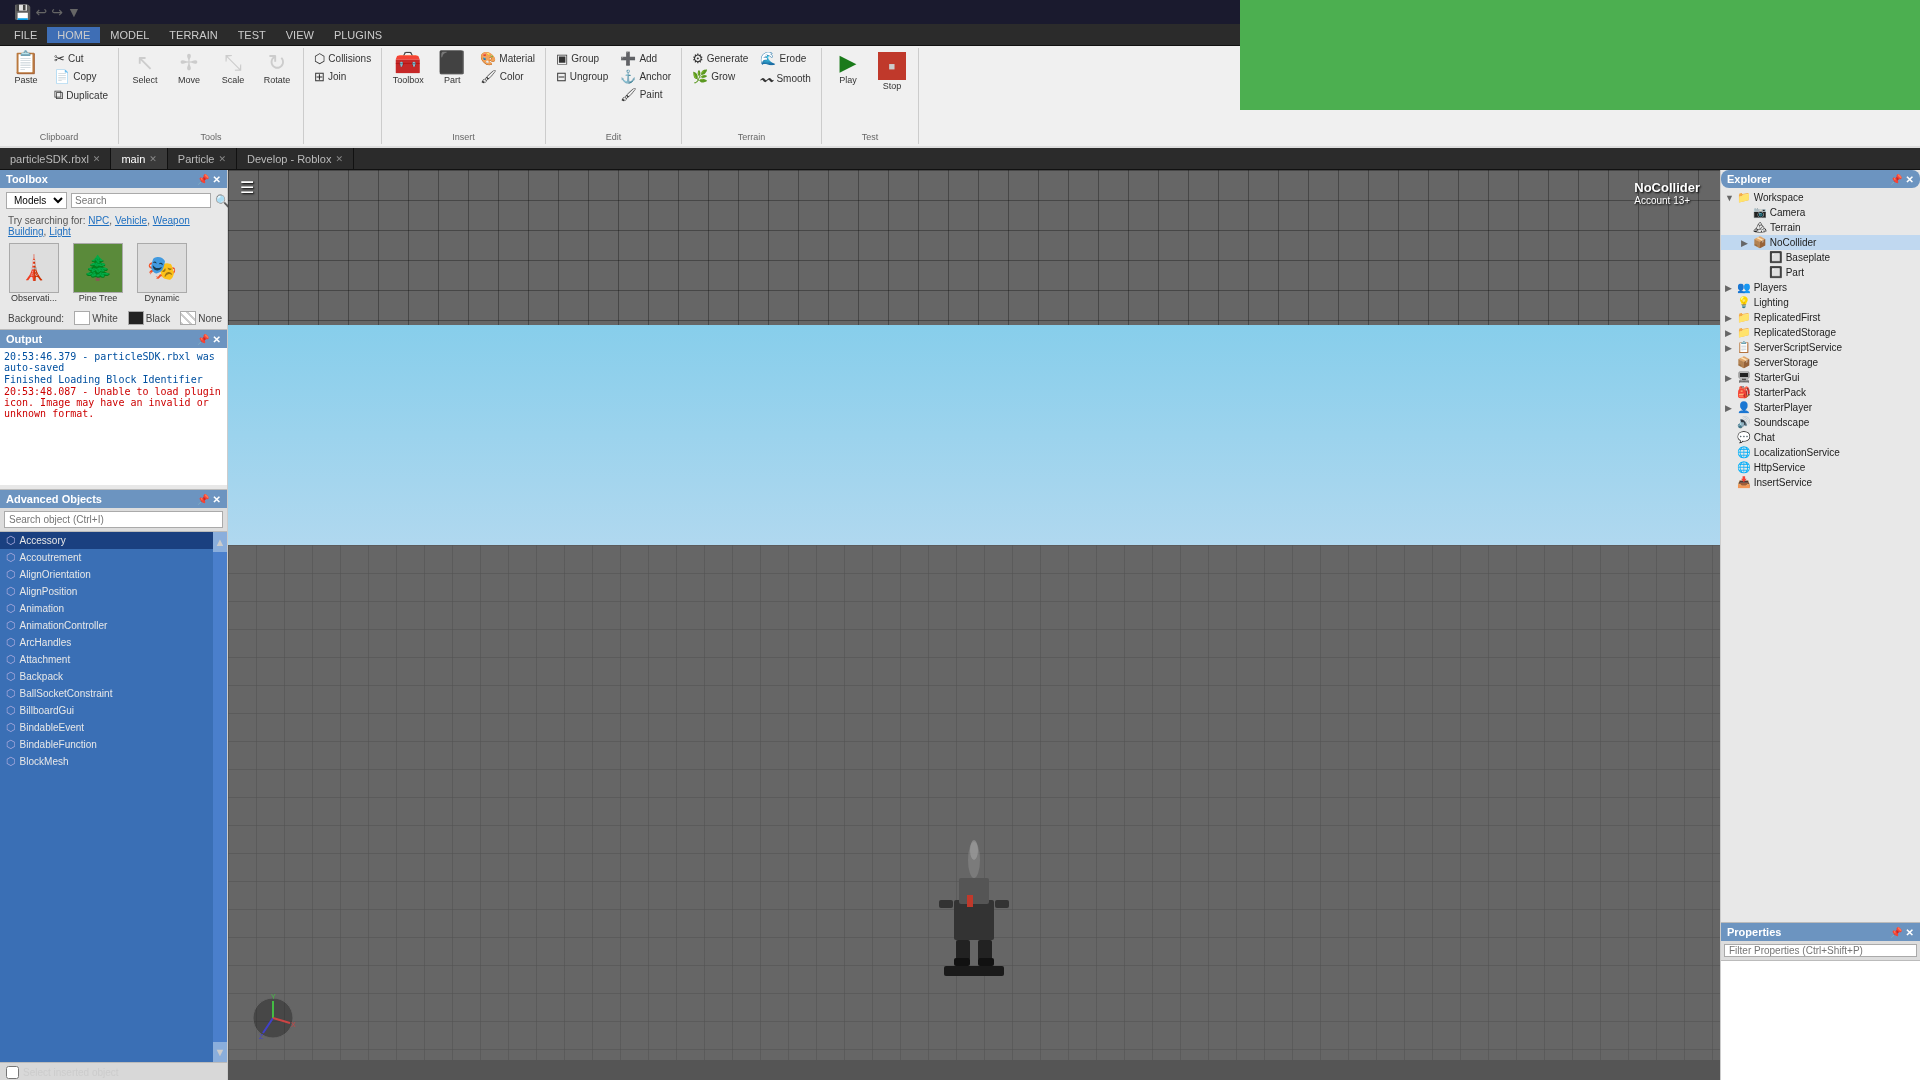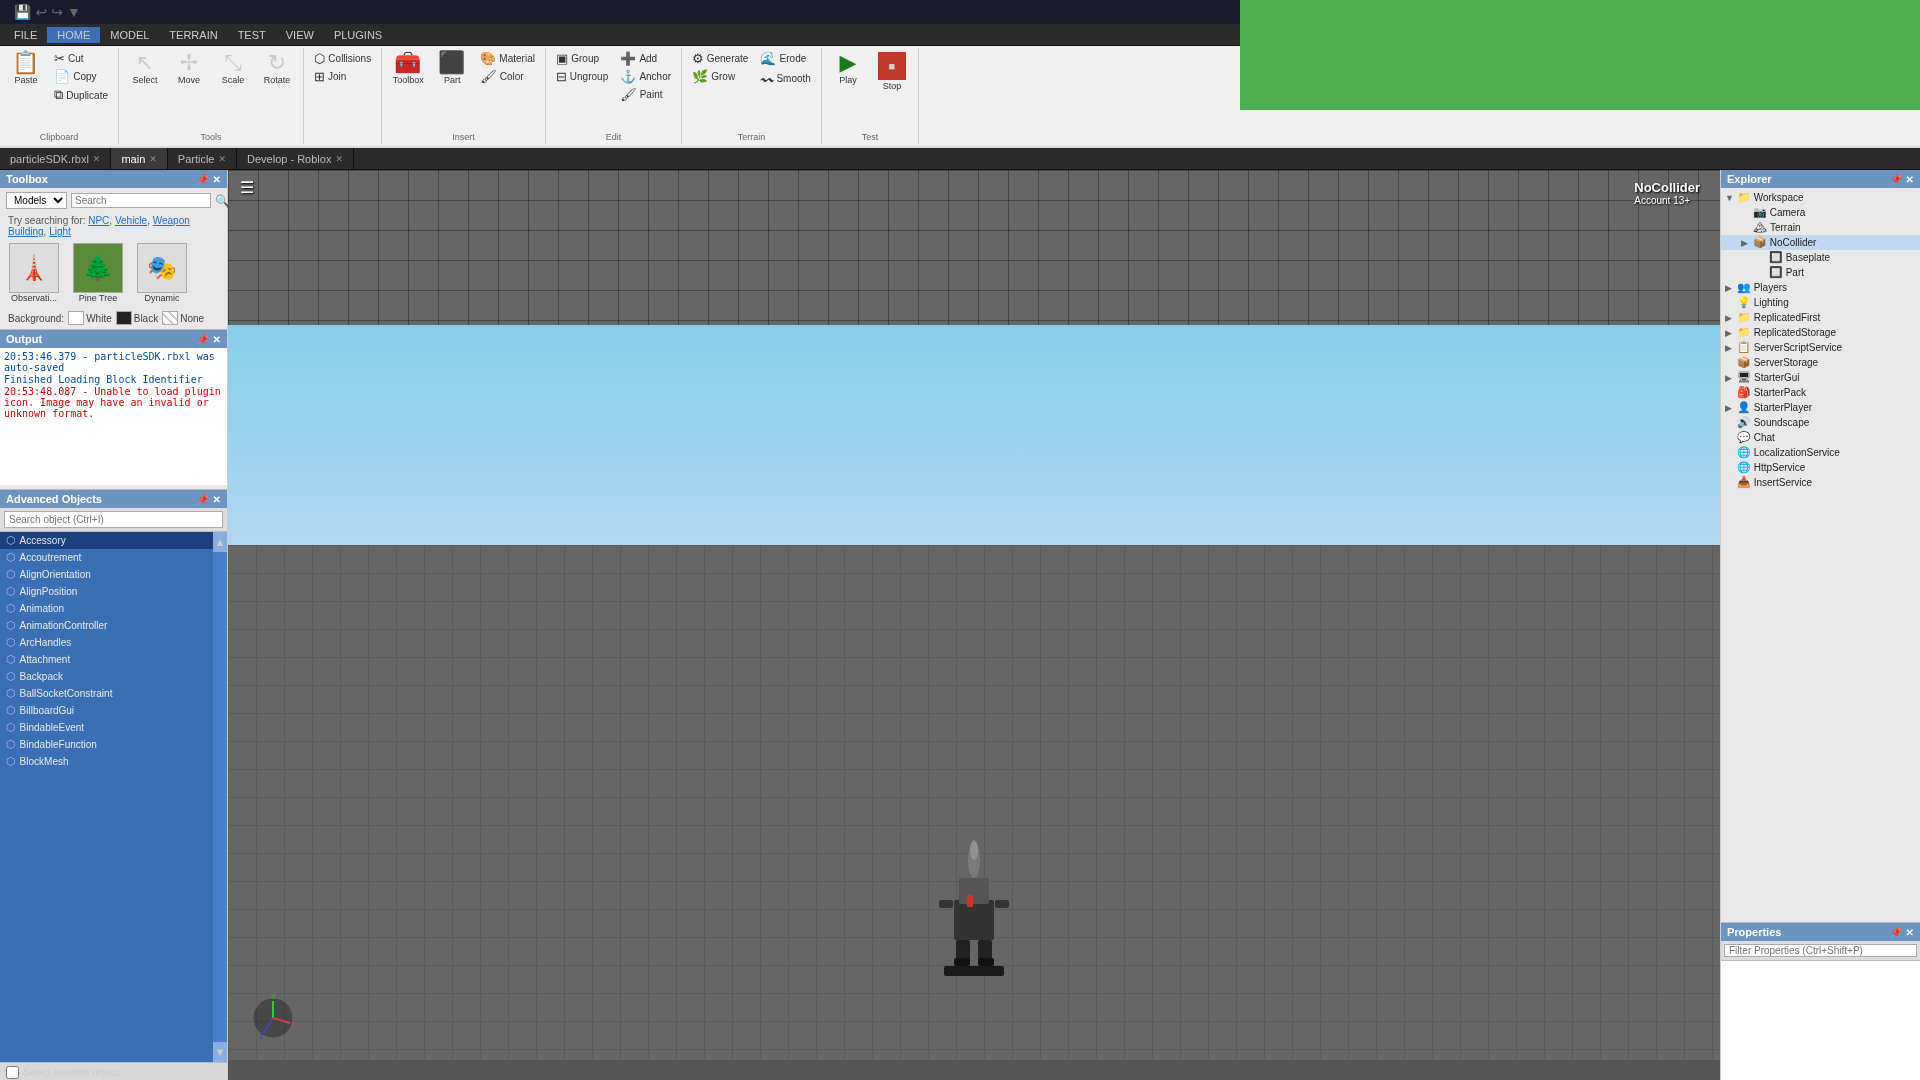--- a/index.html
+++ b/index.html
@@ -192,21 +192,21 @@
       background: #ddd;
       border: 1px solid #aaa;
       display: flex;
       align-items: center;
       justify-content: center;
       font-size: 24px;
     }
     #bg-options {
       display: flex;
       padding: 4px 8px;
-      gap: 4px;
+      gap: 10px;
       align-items: center;
       font-size: 10px;
       color: #444;
     }
     .bg-opt {
       display: flex;
       align-items: center;
       gap: 2px;
       cursor: pointer;
     }
@@ -441,20 +441,21 @@
     }
     #explorer-header {
       background: #6c94c0;
       color: white;
       padding: 3px 6px;
       font-size: 11px;
       font-weight: bold;
       display: flex;
       justify-content: space-between;
       align-items: center;
+      border-radius: 8px;
     }
     #explorer-tree {
       flex: 1;
       overflow-y: auto;
       background: #e8e8e8;
       padding: 2px 0;
     }
     .tree-item {
       display: flex;
       align-items: center;

